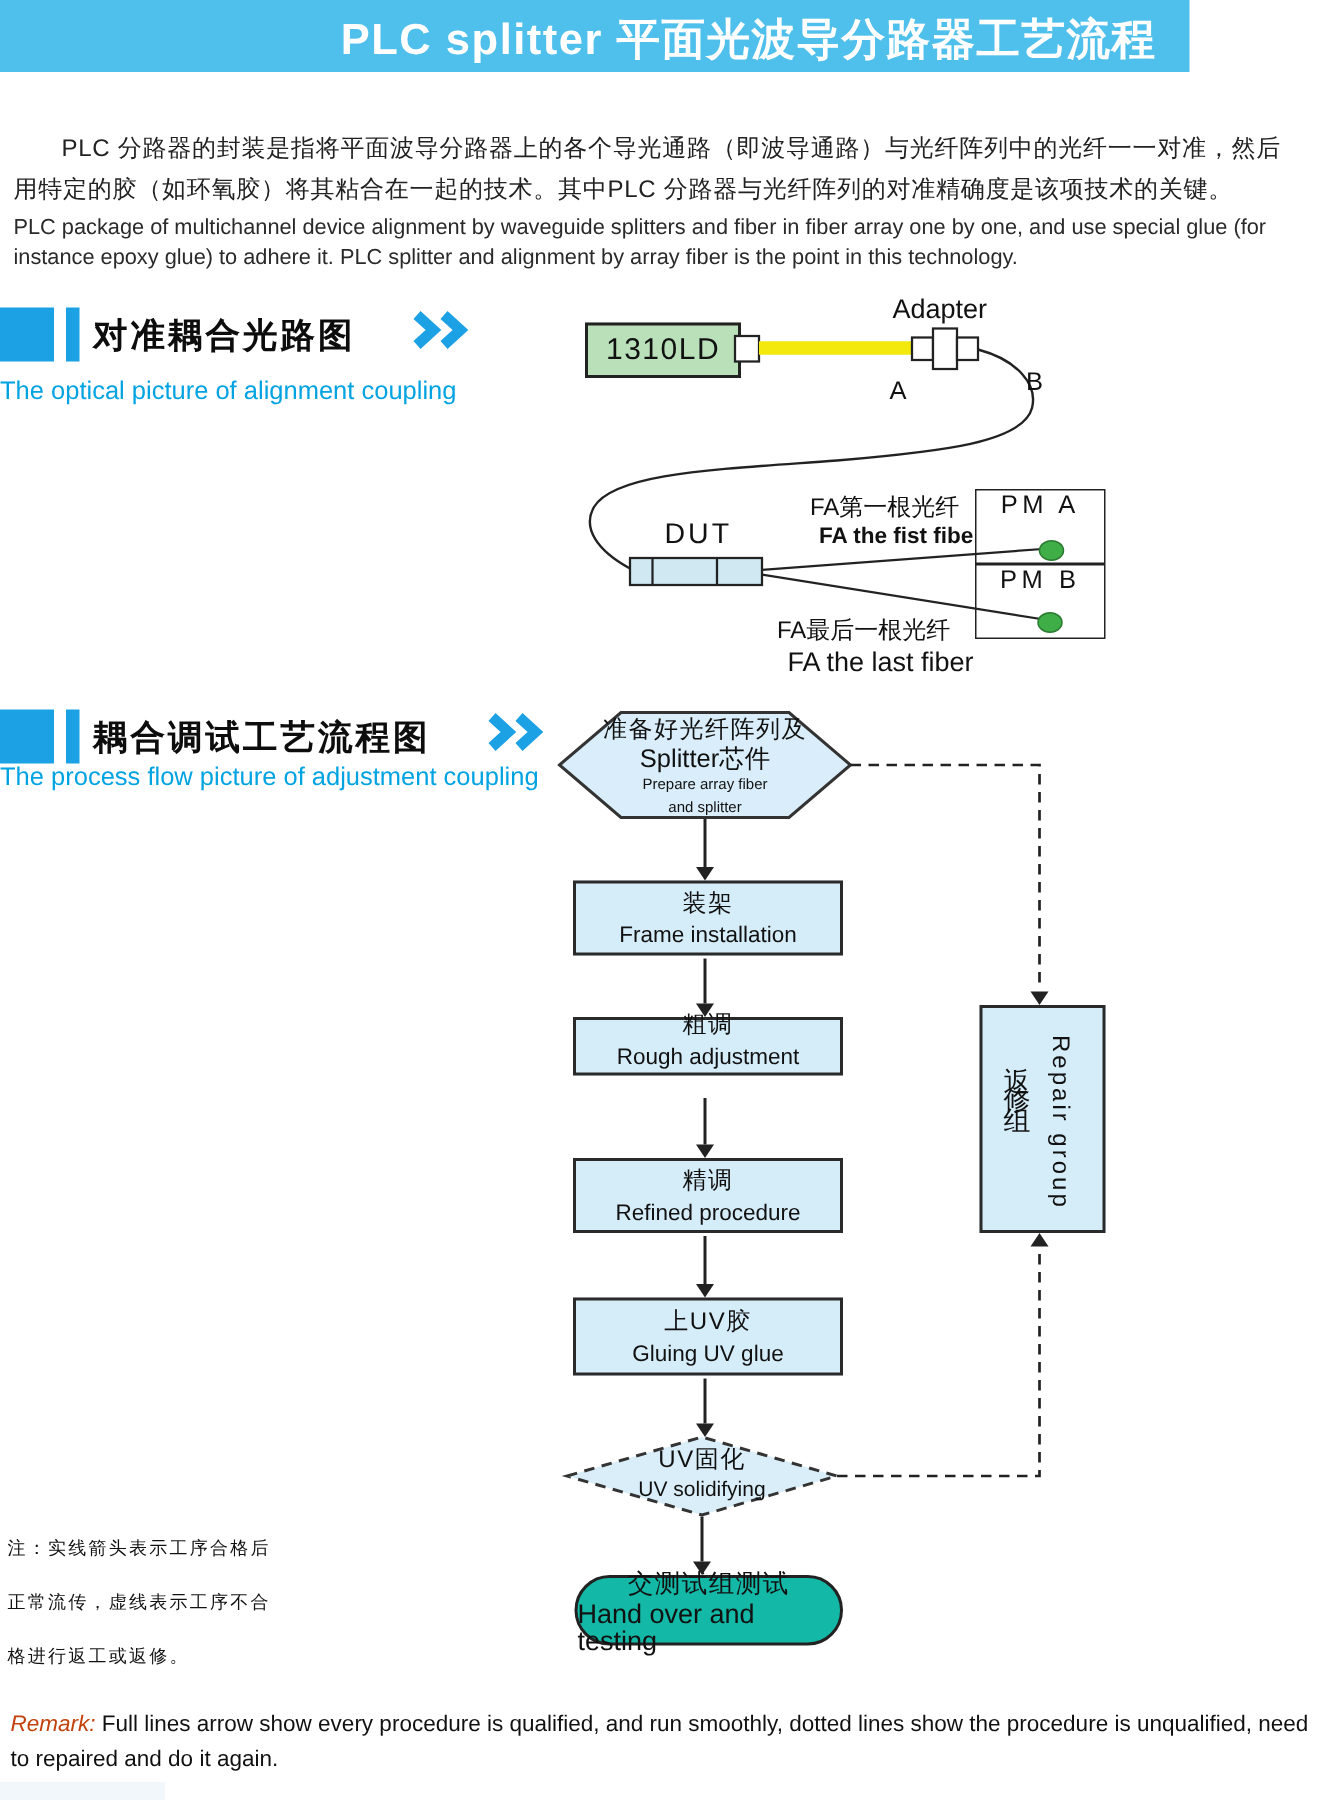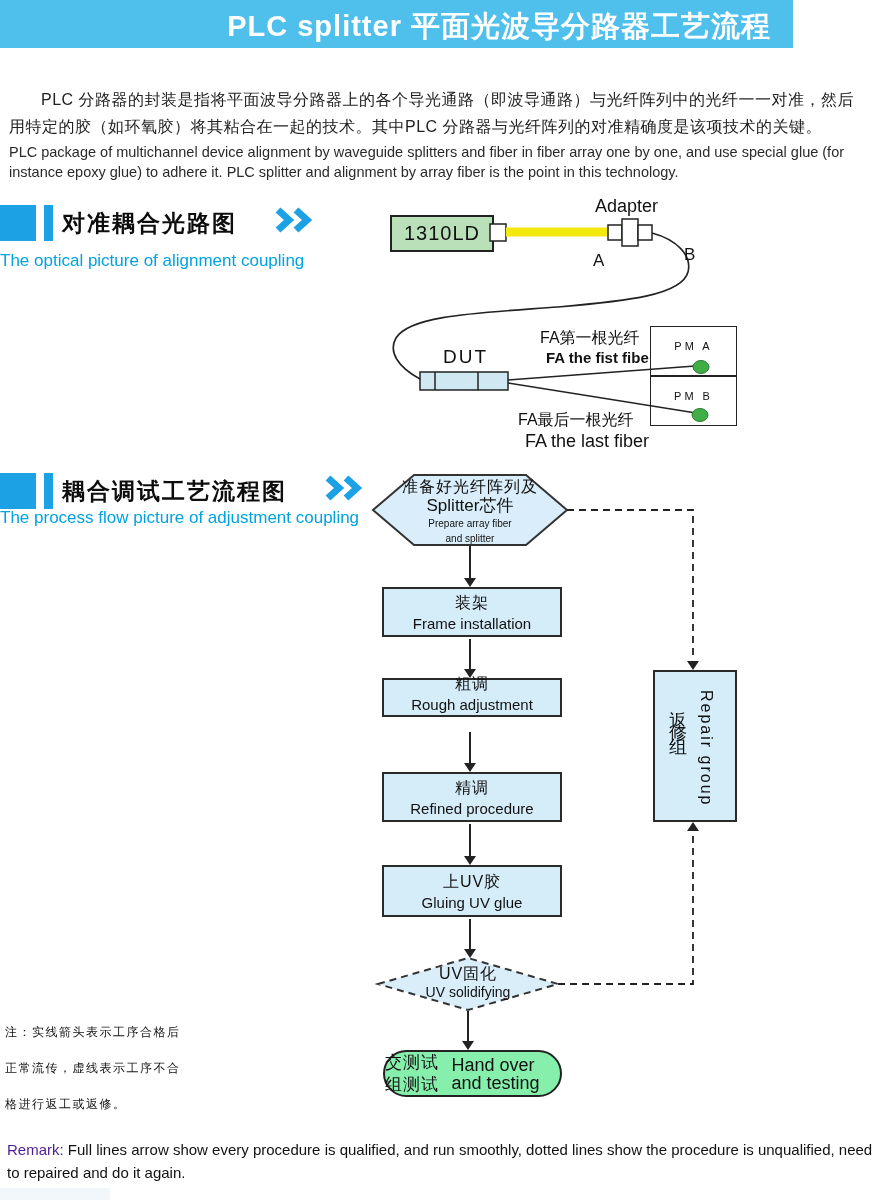--- a/index.html
+++ b/index.html
@@ -19,30 +19,30 @@
   
   .sec-square{width:36px;height:36px;background:#1ba1e4;}
   .sec-bar{width:9px;height:36px;background:#1ba1e4;}
   .sec-title{font-size:23px;font-weight:bold;color:#0d0d0d;letter-spacing:2px;white-space:nowrap;display:flex;align-items:center;gap:21px;}
   .sec-sub{font-size:17px;color:#00a3e2;white-space:nowrap;}
   .chev{margin-left:16px;display:inline-block;}
   
   .laser-box{left:390px;top:215px;width:100px;height:33px;background:#b9e0b8;border:2px solid #222;
              display:flex;align-items:center;justify-content:center;font-size:20px;letter-spacing:1px;color:#111;}
   .pm-box{left:650px;width:87px;height:50px;background:#ffffff;border:1.5px solid #222;
-          font-size:11px;letter-spacing:3px;color:#111;text-align:center;padding-top:13px;box-sizing:border-box;}
+          font-size:17px;letter-spacing:3px;color:#111;text-align:center;padding-top:0;box-sizing:border-box;}
   .pm-a{top:326px;}
   .pm-b{top:376px;}
   
   .flow-box{left:382px;width:180px;background:#d5ecf9;border:2px solid #2a2a2a;box-sizing:border-box;
             display:flex;flex-direction:column;align-items:center;justify-content:center;color:#111;}
   .flow-box .zh{font-size:16px;line-height:23px;letter-spacing:1px;}
   .flow-box .en{font-size:15px;line-height:20px;}
-  .stadium{left:383px;top:1050px;width:179px;height:47px;background:#86efac;border:2.5px solid #222;border-radius:24px;
-           box-sizing:border-box;display:flex;align-items:center;justify-content:center;color:#111;}
+  .stadium{left:383px;top:1050px;width:179px;height:47px;background:#14b8a6;border:2.5px solid #222;border-radius:24px;
+           box-sizing:border-box;display:flex;flex-direction:column;align-items:center;justify-content:center;color:#111;}
   .stadium .zh{font-size:17px;line-height:22px;letter-spacing:1px;}
   .stadium .en{font-size:18px;line-height:18px;}
   .repair-box{left:653px;top:670px;width:84px;height:152px;background:#d5ecf9;border:2px solid #2a2a2a;box-sizing:border-box;}
   .repair-zh{left:666px;top:696px;writing-mode:vertical-rl;font-size:18px;letter-spacing:14px;color:#111;z-index:6;}
   .repair-en{left:697px;top:690px;writing-mode:vertical-rl;font-size:16px;letter-spacing:2px;color:#111;z-index:6;}
   
   .svg-layer{left:0;top:0;z-index:5;pointer-events:none;}
   
   .hex-text{left:383px;top:477px;width:174px;z-index:6;text-align:center;color:#111;}
   .hex-text .zh1{font-size:16px;line-height:19px;letter-spacing:1px;}
@@ -56,21 +56,21 @@
   .lbl-a{left:593px;top:251px;font-size:17px;}
   .lbl-b{left:684px;top:245px;font-size:17px;}
   .lbl-dut{left:443px;top:346px;font-size:19px;letter-spacing:2px;}
   .lbl-fa1-zh{left:540px;top:328px;font-size:16px;}
   .lbl-fa1-en{left:546px;top:349px;font-size:15px;font-weight:bold;}
   .lbl-fa2-zh{left:518px;top:410px;font-size:16px;}
   .lbl-fa2-en{left:525px;top:431px;font-size:18px;font-weight:normal;}
   
   .note{left:5px;top:1014px;width:345px;font-size:12px;line-height:36px;color:#111;letter-spacing:1.5px;}
   .remark{left:7px;top:1138px;width:866px;font-size:15px;line-height:23px;color:#111;}
-  .remark .red{color:#4c1d95;}
+  .remark .red{color:#c2410c;font-style:italic;}
   .bottom-bar{left:0px;top:1188px;width:110px;height:12px;background:#f1f7fa;}
 </style>
 </head>
 <body>
 
 <div class="abs header">
   <div class="abs header-title">PLC splitter 平面光波导分路器工艺流程</div>
 </div>
 
 <div class="abs intro-zh">PLC 分路器的封装是指将平面波导分路器上的各个导光通路（即波导通路）与光纤阵列中的光纤一一对准，然后用特定的胶（如环氧胶）将其粘合在一起的技术。其中PLC 分路器与光纤阵列的对准精确度是该项技术的关键。</div>

